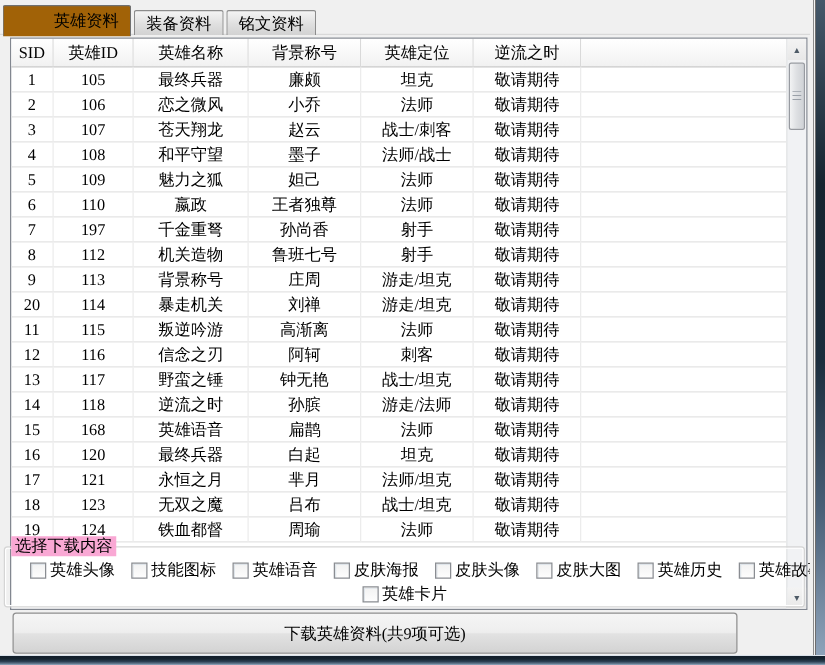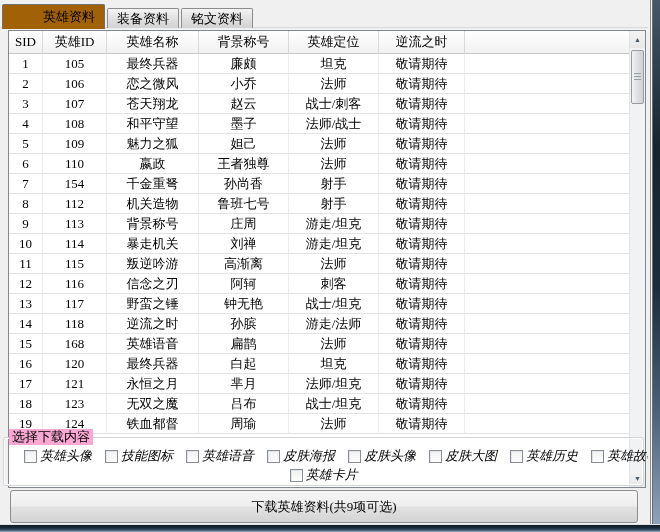--- a/index.html
+++ b/index.html
@@ -80,31 +80,31 @@
     position:absolute;left:3px;top:437px;width:641px;height:49px;box-sizing:border-box;
     border:1px solid #d5d5d5;border-radius:3px;
     box-shadow:inset 0 0 0 1px #ffffff;
   }
   .groupbox-title{
     position:absolute;left:5px;top:-9px;padding:0 3px;background:#f9a8d4;
     font-size:13px;color:#000;line-height:16px;white-space:nowrap;
   }
   .cb-row1{position:absolute;left:20px;top:9px;display:flex;gap:13px;}
   .cb-row2{position:absolute;left:0;right:0;top:28px;display:flex;justify-content:center;}
-  .cb-item{display:flex;align-items:center;gap:3px;font-size:13px;color:#000;cursor:default;white-space:nowrap;font-style:italic;}
+  .cb-item{display:flex;align-items:center;gap:3px;font-size:13px;color:#000;cursor:default;white-space:nowrap;}
   .cb-box{
     width:13px;height:13px;box-sizing:border-box;flex:0 0 13px;
     border:1px solid #8a8d92;
     background:linear-gradient(#f2f2f2,#fdfdfd);
     box-shadow:inset 1px 1px 0 #dfe5ea;
   }
 
   
   .download-btn{
-    position:absolute;left:10px;top:490px;width:628px;height:33px;box-sizing:border-box;
+    position:absolute;left:10px;top:490px;width:580px;height:33px;box-sizing:border-box;
     border:1px solid #8e8e8e;border-radius:3px;
     background:linear-gradient(#f5f5f5,#eeeeee 48%,#e2e2e2 52%,#d3d3d3);
     font-size:13px;color:#000;text-align:center;line-height:31px;
     font-family:"Liberation Serif", serif;cursor:default;
   }
 </style>
 </head>
 <body>
 
 <div class="window">
@@ -179,21 +179,21 @@
             <div class="tcell">6</div>
             <div class="tcell">110</div>
             <div class="tcell">嬴政</div>
             <div class="tcell">王者独尊</div>
             <div class="tcell">法师</div>
             <div class="tcell">敬请期待</div>
             <div class="tcell"></div>
           </div>
           <div class="trow">
             <div class="tcell">7</div>
-            <div class="tcell">154</div>
+            <div class="tcell">197</div>
             <div class="tcell">千金重弩</div>
             <div class="tcell">孙尚香</div>
             <div class="tcell">射手</div>
             <div class="tcell">敬请期待</div>
             <div class="tcell"></div>
           </div>
           <div class="trow">
             <div class="tcell">8</div>
             <div class="tcell">112</div>
             <div class="tcell">机关造物</div>
@@ -205,21 +205,21 @@
           <div class="trow">
             <div class="tcell">9</div>
             <div class="tcell">113</div>
             <div class="tcell">背景称号</div>
             <div class="tcell">庄周</div>
             <div class="tcell">游走/坦克</div>
             <div class="tcell">敬请期待</div>
             <div class="tcell"></div>
           </div>
           <div class="trow">
-            <div class="tcell">10</div>
+            <div class="tcell">20</div>
             <div class="tcell">114</div>
             <div class="tcell">暴走机关</div>
             <div class="tcell">刘禅</div>
             <div class="tcell">游走/坦克</div>
             <div class="tcell">敬请期待</div>
             <div class="tcell"></div>
           </div>
           <div class="trow">
             <div class="tcell">11</div>
             <div class="tcell">115</div>

